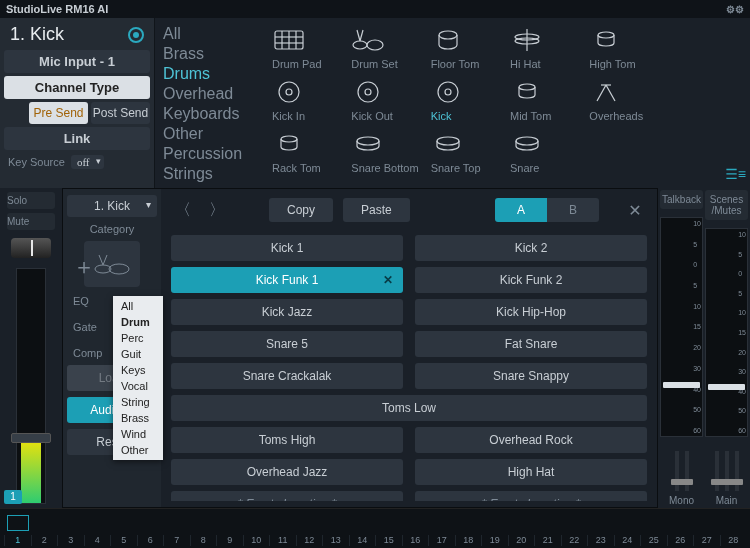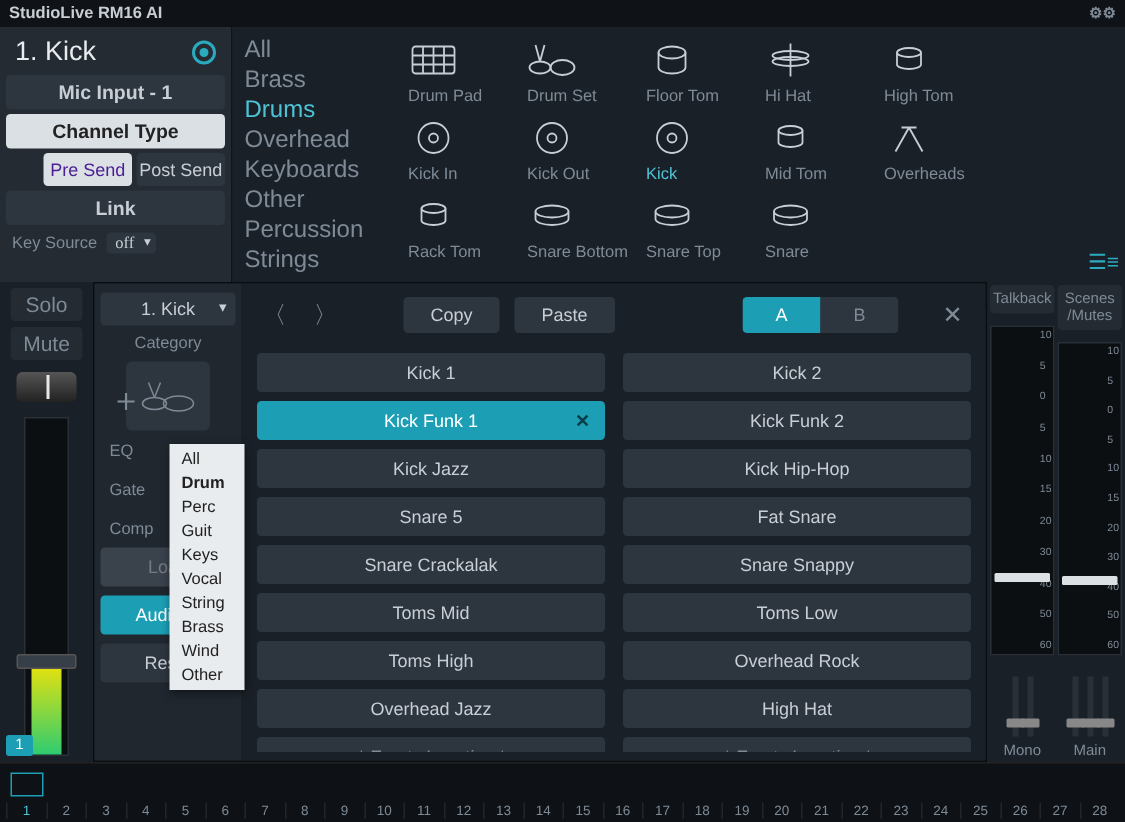--- a/index.html
+++ b/index.html
@@ -27,42 +27,42 @@
   .hdr{display:flex;height:170px;}
   .hdr-left{width:155px;background:var(--bg2);border-right:1px solid #10151a;padding:4px;display:flex;flex-direction:column;gap:3px;}
   .ch-title-row{display:flex;align-items:center;justify-content:space-between;padding:2px 6px;}
   .ch-title{font-size:18px;color:var(--txt-bright);font-weight:300;}
   .gear-icon{width:16px;height:16px;border-radius:50%;border:2px solid var(--accent2);position:relative;}
   .gear-icon::before{content:"";position:absolute;inset:3px;border-radius:50%;background:var(--accent2);}
   .pill{background:var(--bg3);color:var(--txt);text-align:center;padding:4px 0;border-radius:3px;font-size:13px;font-weight:bold;}
   .pill.active{background:#dbe0e5;color:#222;}
   .btn-row{display:flex;gap:3px;}
   .btn-row .half{flex:1;background:var(--bg3);padding:4px 0;text-align:center;border-radius:3px;font-size:12px;}
-  .btn-row .half.active{background:#dbe0e5;color:#4c1d95;margin-left:25px;}
+  .btn-row .half.active{background:#dbe0e5;color:#a16207;margin-left:25px;}
   .keysrc-row{display:flex;align-items:center;gap:6px;padding:2px 4px;font-size:11px;color:var(--txt-dim);}
   .keysrc-row .sel{background:var(--bg3);padding:1px 14px 1px 6px;border-radius:3px;position:relative;font-size:11px;color:var(--txt);font-family:Liberation Serif, serif;}
   .keysrc-row .sel::after{content:"▾";position:absolute;right:3px;top:1px;font-size:9px;}
 
   .hdr-mid{width:115px;background:var(--bg);padding:6px 8px;}
   .cat-item{font-size:16px;color:var(--txt-dim);padding:1px 0;cursor:pointer;font-weight:300;}
   .cat-item.sel{color:var(--blue-txt);}
 
   .hdr-right{flex:1;background:var(--bg);padding:6px 2px;position:relative;}
   .icon-grid{display:grid;grid-template-columns:repeat(6,1fr);gap:0;}
   .icon-cell{display:flex;flex-direction:column;align-items:flex-start;gap:4px;padding:2px 0 6px;cursor:pointer;}
   .icon-cell .ic{width:34px;height:28px;display:flex;align-items:center;justify-content:center;}
   .icon-cell .lbl{font-size:11px;color:var(--txt-dim);white-space:nowrap;}
   .icon-cell.sel .lbl{color:var(--blue-txt);}
   .icon-cell svg{stroke:var(--txt-dim);fill:none;stroke-width:1.2;}
   .icon-cell.sel svg{stroke:var(--blue-txt);}
   .list-toggle{position:absolute;right:4px;bottom:6px;color:var(--accent2);font-size:14px;}
 
   
   .left-strip{position:absolute;left:0;top:188px;width:62px;height:320px;background:var(--bg);padding:4px;display:flex;flex-direction:column;align-items:center;gap:4px;}
-  .solo-mute{width:48px;text-align:center;font-size:14px;padding:3px 0;border-radius:3px;background:var(--bg2);color:var(--txt-dim);}
+  .solo-mute{width:48px;font-size:10px;padding:3px 0;border-radius:3px;background:var(--bg2);color:var(--txt-dim);}
   .pan-knob{width:40px;height:20px;margin-top:4px;background:linear-gradient(#555,#222);border-radius:4px;position:relative;}
   .pan-knob::after{content:"";position:absolute;left:50%;top:2px;width:2px;height:16px;background:#e8e8e8;}
   .meter-box{width:30px;flex:1;margin-top:6px;background:#0c0f12;border:1px solid #2a3038;position:relative;}
   .meter-fill{position:absolute;bottom:0;left:4px;right:4px;height:25%;background:linear-gradient(#2ecc71,#3ad07a);}
   .meter-fill.y{height:30%;background:linear-gradient(#ffe400,#2ecc71);bottom:0;}
   .fader-handle{position:absolute;left:-6px;right:-6px;height:10px;background:#363e47;border:1px solid #555;border-radius:2px;top:70%;}
   .ch-num-box{width:18px;height:14px;background:var(--accent);color:#fff;font-size:10px;text-align:center;border-radius:2px;position:absolute;left:4px;bottom:4px;line-height:14px;}
 
   
   .right-strip{position:absolute;right:0;top:188px;width:92px;height:320px;background:var(--bg);display:flex;gap:2px;padding:2px;}
@@ -414,21 +414,20 @@
           </div>
           <div class="preset-row">
             <div class="preset-cell">Snare 5</div>
             <div class="preset-cell">Fat Snare</div>
           </div>
           <div class="preset-row">
             <div class="preset-cell">Snare Crackalak</div>
             <div class="preset-cell">Snare Snappy</div>
           </div>
           <div class="preset-row">
-            <div class="preset-cell">Toms Mid</div>
             <div class="preset-cell">Toms Low</div>
           </div>
           <div class="preset-row">
             <div class="preset-cell">Toms High</div>
             <div class="preset-cell">Overhead Rock</div>
           </div>
           <div class="preset-row">
             <div class="preset-cell">Overhead Jazz</div>
             <div class="preset-cell">High Hat</div>
           </div>

